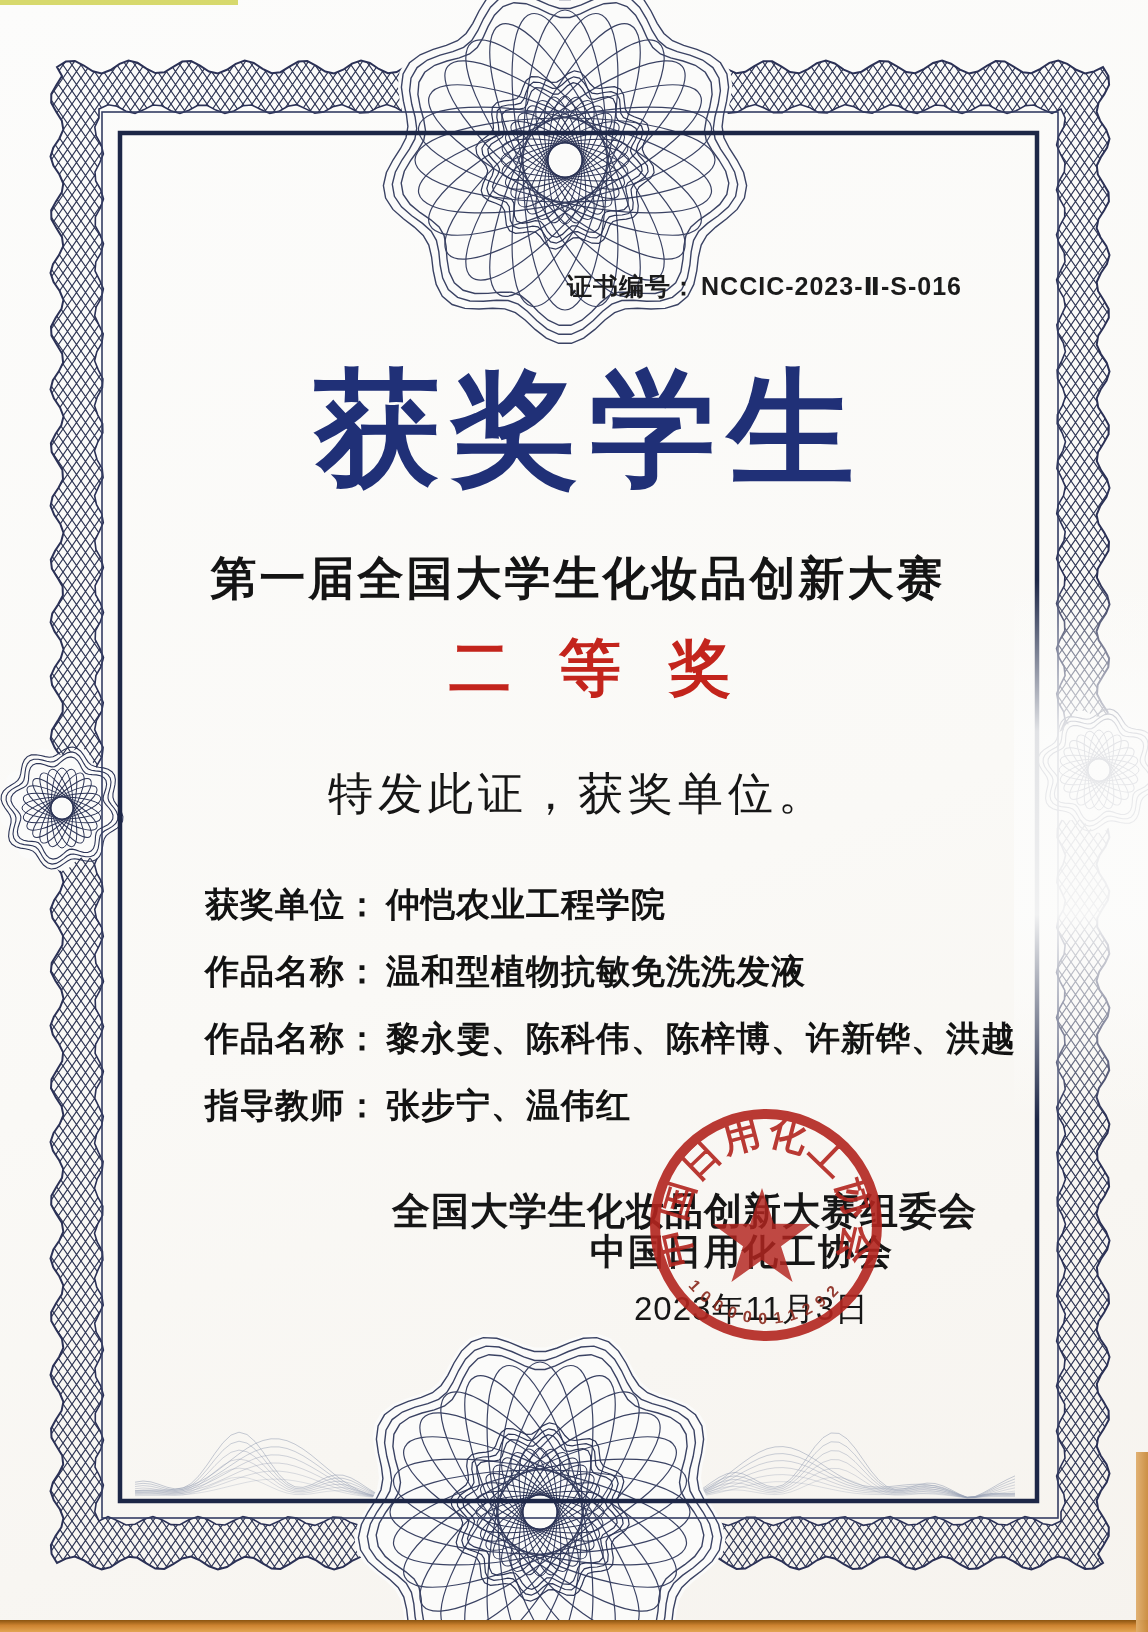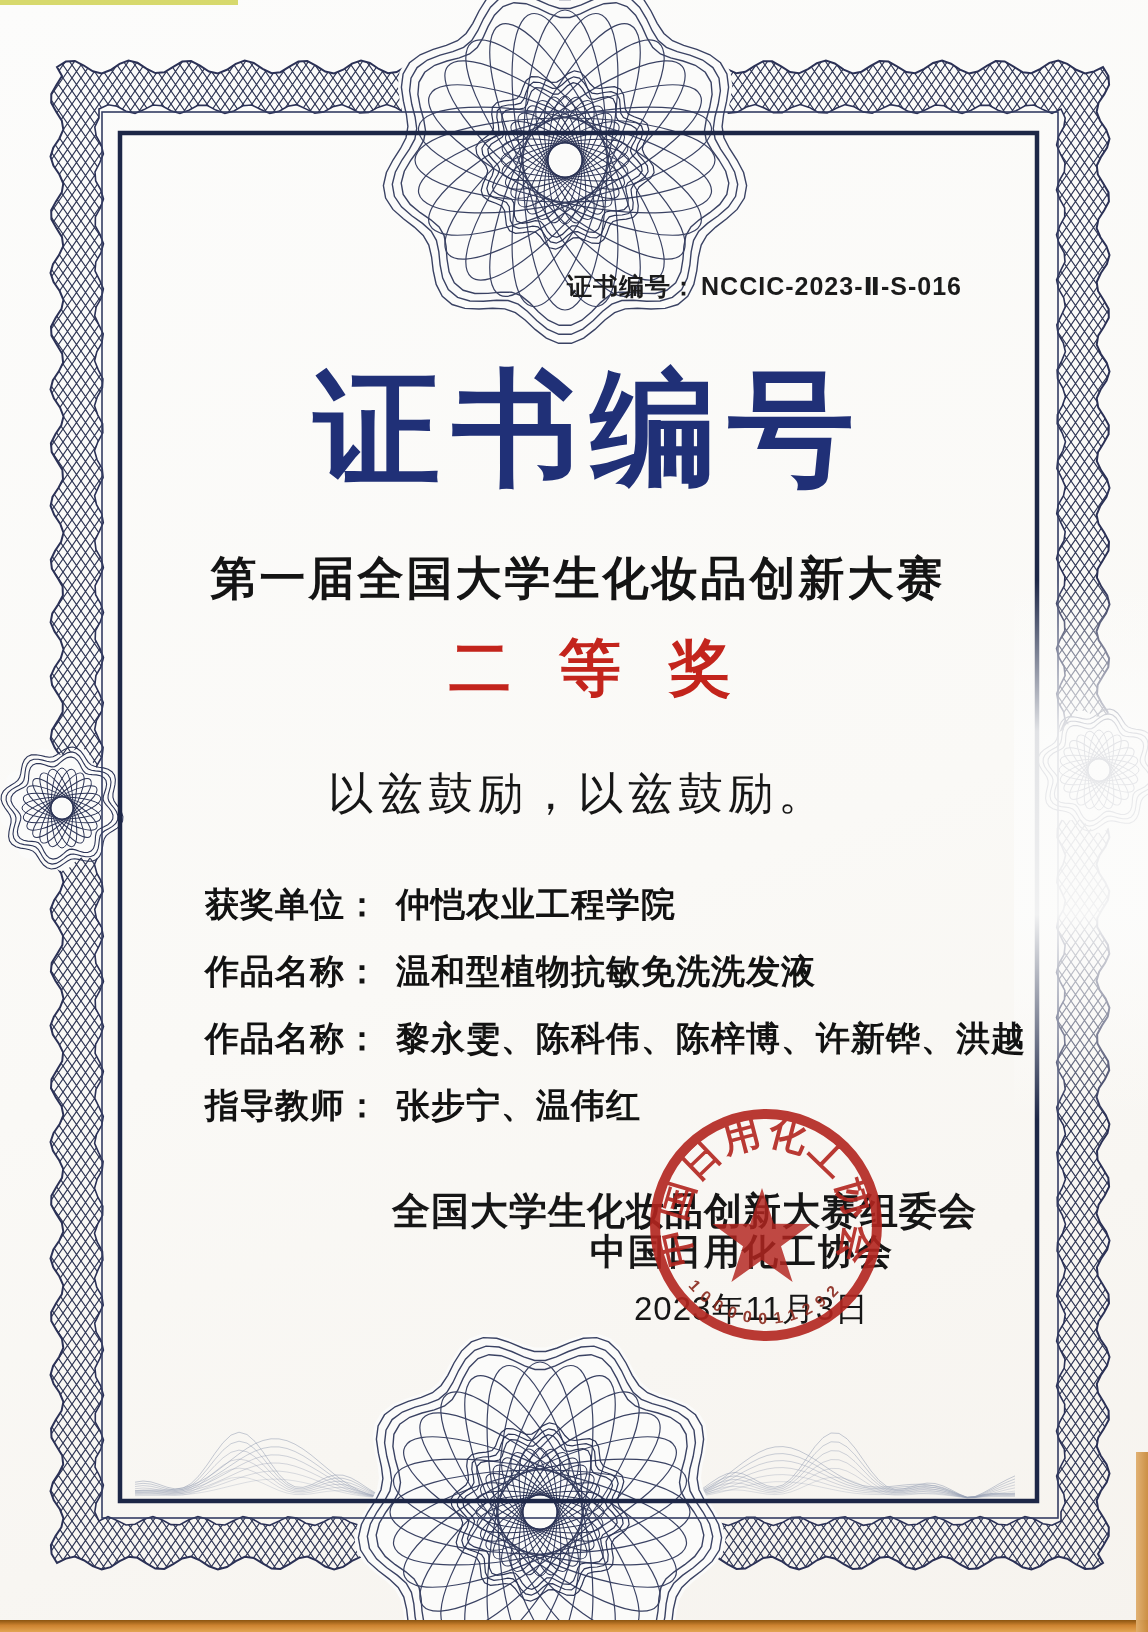--- a/index.html
+++ b/index.html
@@ -23,21 +23,21 @@
   .cert-number{top:270px;right:186px;font-size:25px;font-weight:700;letter-spacing:1px;color:#1b1b1b;text-align:right;}
   .cert-number .v{margin-left:4px;}
   .center-block{left:118px;width:920px;text-align:center;}
   .title{top:360px;font-size:126px;font-weight:900;color:#203077;letter-spacing:12px;padding-left:12px;line-height:1.1;}
   .subtitle{top:548px;font-size:46px;font-weight:600;letter-spacing:3px;color:#141414;
     font-family:Liberation Serif, serif;}
   .award{top:632px;font-size:62px;font-weight:900;color:#c3241c;letter-spacing:48px;padding-left:36px;line-height:1.15;}
   .statement{top:764px;font-size:45px;font-weight:500;letter-spacing:5px;color:#161616;
     font-family:"Liberation Serif","DejaVu Serif",serif;}
   .field{left:205px;font-size:34px;font-weight:600;color:#121212;letter-spacing:1px;white-space:nowrap;}
-  .field .lab{margin-right:16px;}
+  .field .lab{margin-right:6px;}
   .f0{top:882px;} .f1{top:949px;} .f2{top:1016px;} .f3{top:1083px;}
   .issuer1{top:1186px;right:171px;font-size:38px;font-weight:600;letter-spacing:1px;}
   .issuer2{top:1228px;left:590px;font-size:36px;font-weight:600;letter-spacing:2px;}
   .issue-date{top:1287px;left:634px;font-size:33px;font-weight:400;letter-spacing:1px;}
 </style>
 </head>
 <body>
 
 <svg id="deco" viewBox="0 0 1148 1632">
     <defs>
@@ -173,24 +173,24 @@
 <div class="abs glare" style="left:1014px;top:580px;width:134px;height:540px;"></div>
 
 <div class="abs edge-topleft"></div>
 <div class="abs edge-bottom"></div>
 <div class="abs edge-right"></div>
 
 <div class="abs txt cert-number">
   <span class="lab">证书编号：</span><span class="v">NCCIC-2023-Ⅱ-S-016</span>
 </div>
 
-<div class="abs txt center-block title">证书编号</div>
+<div class="abs txt center-block title">获奖学生</div>
 <div class="abs txt center-block subtitle">第一届全国大学生化妆品创新大赛</div>
 <div class="abs txt center-block award">二等奖</div>
-<div class="abs txt center-block statement">以兹鼓励，以兹鼓励。</div>
+<div class="abs txt center-block statement">特发此证，获奖单位。</div>
 
 <div class="abs txt field f0">
   <span class="lab">获奖单位：</span><span>仲恺农业工程学院</span>
 </div>
 <div class="abs txt field f1">
   <span class="lab">作品名称：</span><span>温和型植物抗敏免洗洗发液</span>
 </div>
 <div class="abs txt field f2">
   <span class="lab">作品名称：</span><span>黎永雯、陈科伟、陈梓博、许新铧、洪越</span>
 </div>

